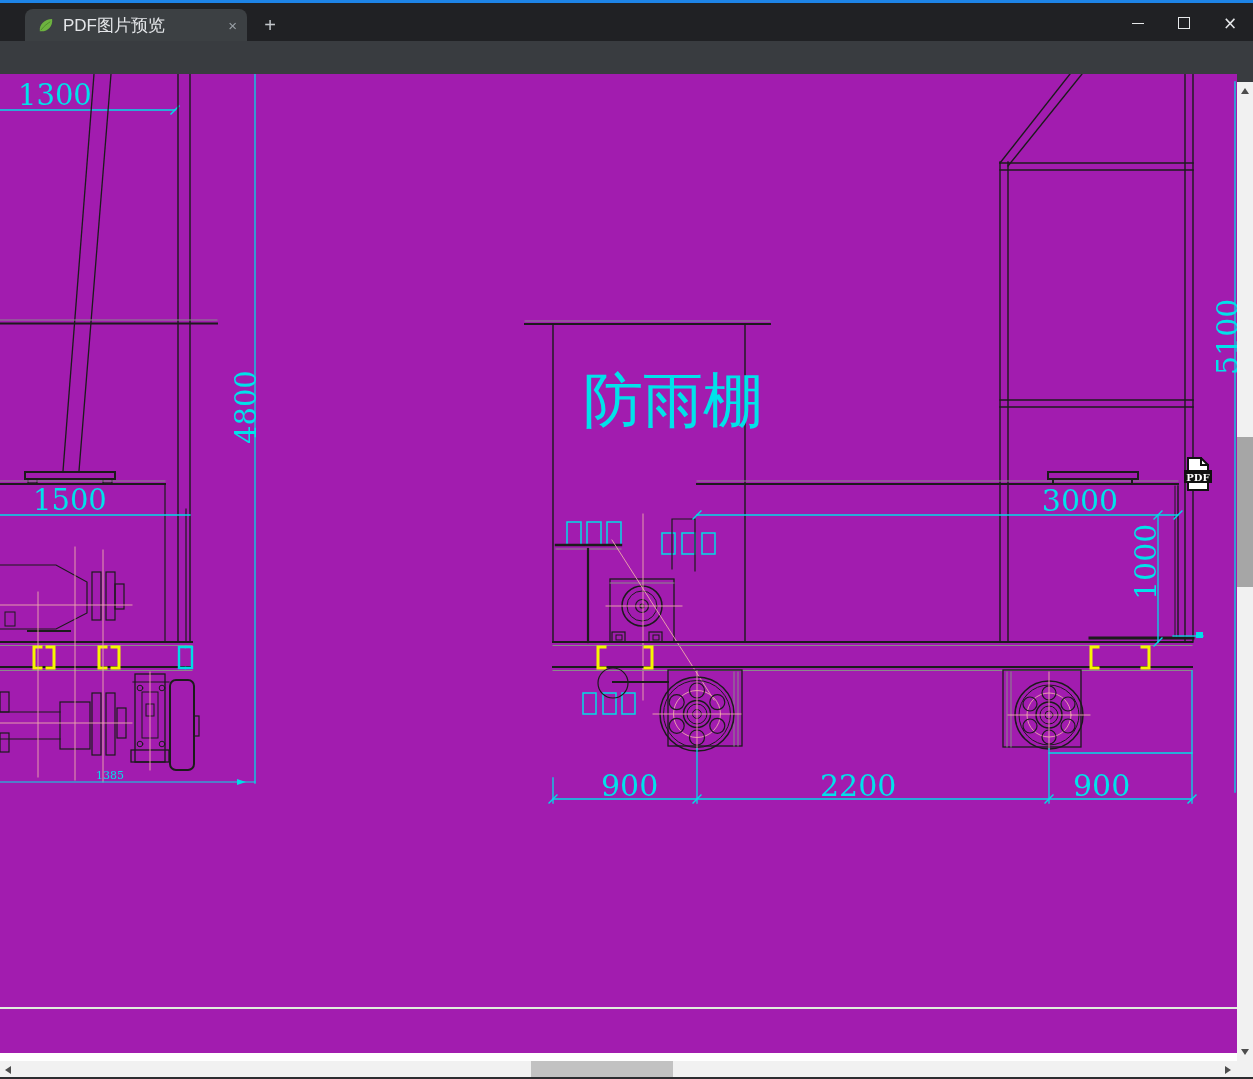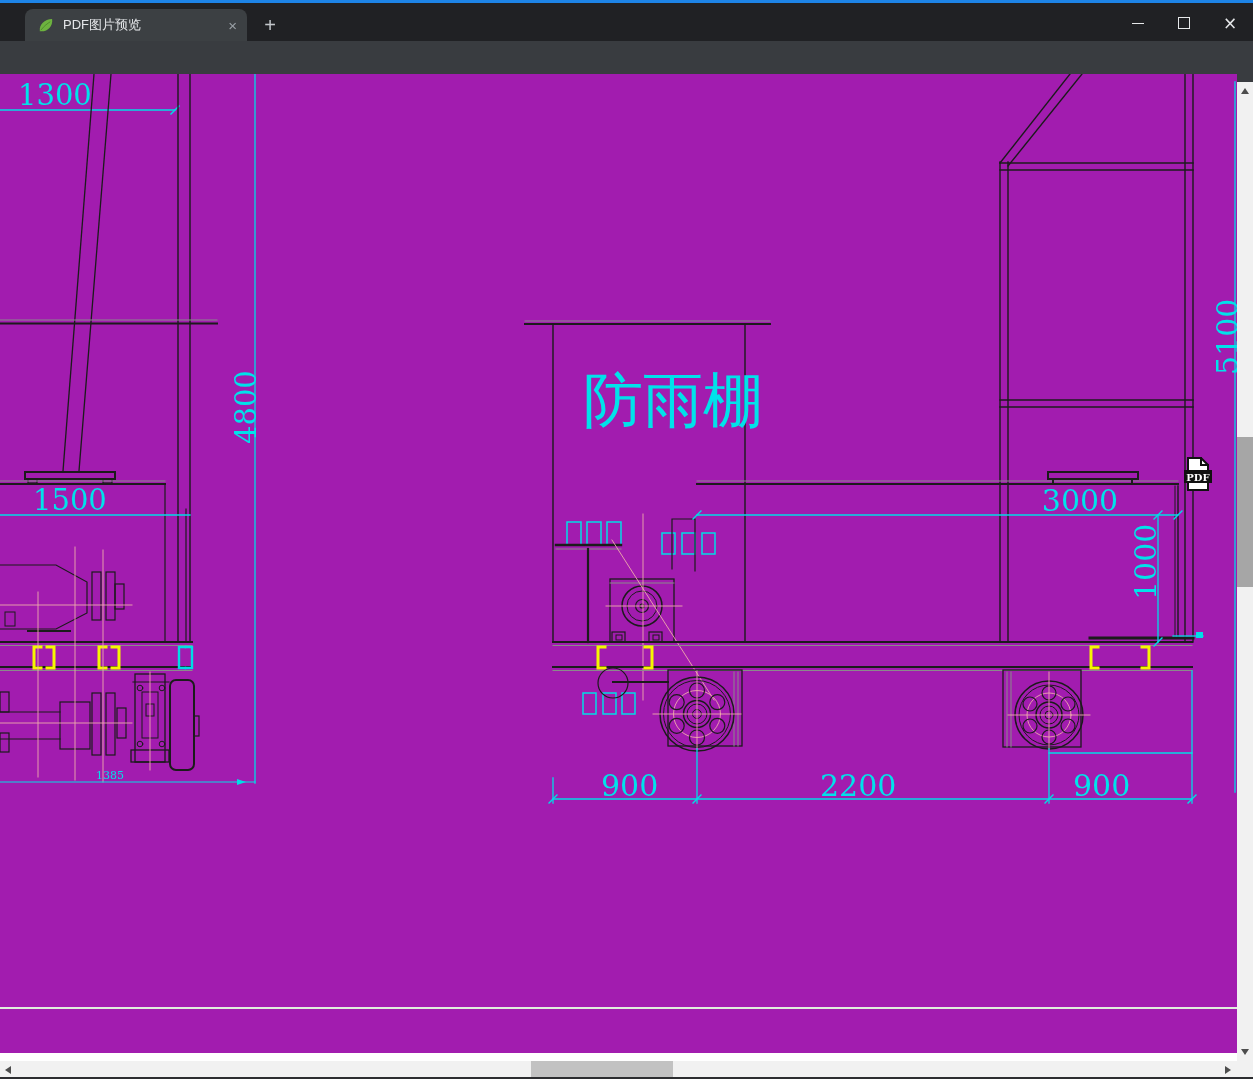--- a/index.html
+++ b/index.html
@@ -4,21 +4,21 @@
 <style>
   html,body{margin:0;padding:0;background:#000;}
   .win{position:relative;width:1253px;height:1079px;overflow:hidden;background:#fff;
        font-family:"Liberation Sans",sans-serif;}
   .top-accent{position:absolute;left:0;top:0;width:1253px;height:3px;background:#1d84e7;}
   .titlebar{position:absolute;left:0;top:3px;width:1253px;height:38px;background:#202124;}
   .toolbar{position:absolute;left:0;top:41px;width:1253px;height:41px;background:#393c40;}
   .tab{position:absolute;left:25px;top:6px;width:222px;height:32px;background:#3c4043;
        border-radius:8px 8px 0 0;display:flex;align-items:center;}
   .tab-fav{width:17px;height:17px;margin-left:12px;flex:0 0 auto;}
-  .tab-title{margin-left:9px;font-size:13px;color:#e4e6e9;white-space:nowrap;overflow:hidden;width:140px;}
+  .tab-title{margin-left:9px;font-size:17px;color:#e4e6e9;white-space:nowrap;overflow:hidden;width:140px;}
   .tab-close{margin-left:auto;margin-right:10px;color:#9aa0a6;font-size:15px;line-height:15px;cursor:default;}
   .newtab{position:absolute;left:259px;top:12px;width:22px;height:22px;color:#c3c7cb;font-size:20px;
           line-height:20px;text-align:center;}
   .winctl{position:absolute;top:3px;height:34px;display:flex;align-items:center;justify-content:center;}
   .btn-min{left:1115px;width:46px;} .btn-max{left:1161px;width:46px;} .btn-close{left:1207px;width:46px;}
   .min-glyph{width:12px;height:0;border-top:1.6px solid #e6e8ea;}
   .max-glyph{width:10px;height:10px;border:1.5px solid #e6e8ea;}
   .close-glyph{color:#e6e8ea;font-size:17px;line-height:17px;font-family:"DejaVu Sans",sans-serif;}
   .navico{position:absolute;top:47px;width:30px;height:30px;}
   .urlbar{position:absolute;left:142px;top:46px;width:833px;height:31px;background:#202124;

